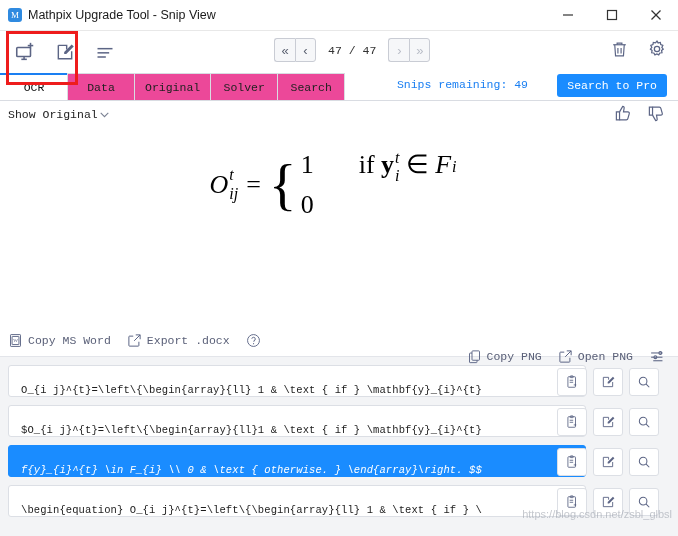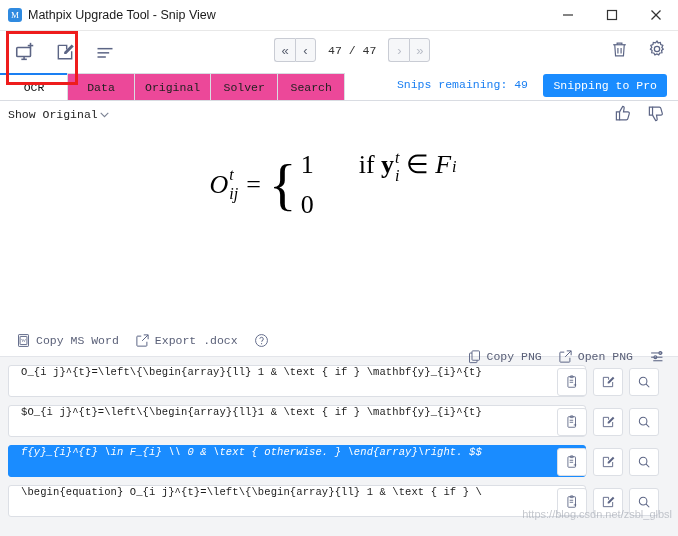--- a/index.html
+++ b/index.html
@@ -240,21 +240,21 @@
   .bfy { font-weight: bold; font-style: normal; font-family: "Liberation Serif", serif;}
 
   
   .actionbar {
     position: relative;
     height: 32px;
     display: flex;
     align-items: center;
     background: #ffffff;
     border-bottom: 1px solid #e3e5ea;
-    padding-left: 16px;
+    padding-left: 8px;
   }
   .act {
     display: flex; align-items: center; gap: 5px;
     font-size: 11.5px;
     font-family: "Liberation Mono", monospace;
     color: #5a6078;
     margin-right: 16px;
   }
   .act .ico { color: #5c6585; display:flex; align-items:center;}
   .actions-right {
@@ -267,21 +267,21 @@
   .results {
     background: #f3f4f6;
     padding: 8px 0 0 0;
     height: 180px;
     box-sizing: border-box;
     overflow: hidden;
   }
   .result-row {
     position: relative;
     display: flex;
-    align-items: flex-start;
+    align-items: flex-end;
     height: 32px;
     margin: 0 8px 8px 8px;
     background: #ffffff;
     border: 1px solid #dcdfe5;
     border-radius: 3px;
     box-sizing: border-box;
   }
   .result-row.selected {
     background: #1a8cff;
     border-color: #1a8cff;
@@ -421,21 +421,21 @@
     </div>
   </div>
 
   <div class="tabs-row">
     <div class="tab active">OCR</div>
     <div class="tab">Data</div>
     <div class="tab">Original</div>
     <div class="tab">Solver</div>
     <div class="tab">Search</div>
     <div class="snips-info">Snips remaining: 49</div>
-    <div class="upgrade-btn">Snipping to Pro</div>
+    <div class="upgrade-btn">Search to Pro</div>
   </div>
 
   <div class="show-original-row">
     <div class="show-original">
       <span>Show Original</span>
       <span class="chev">
         <svg width="13" height="13" viewBox="0 0 24 24" fill="none" stroke="currentColor" stroke-width="2">
             <polyline points="5,9 12,16 19,9"></polyline>
           </svg>
       </span>

